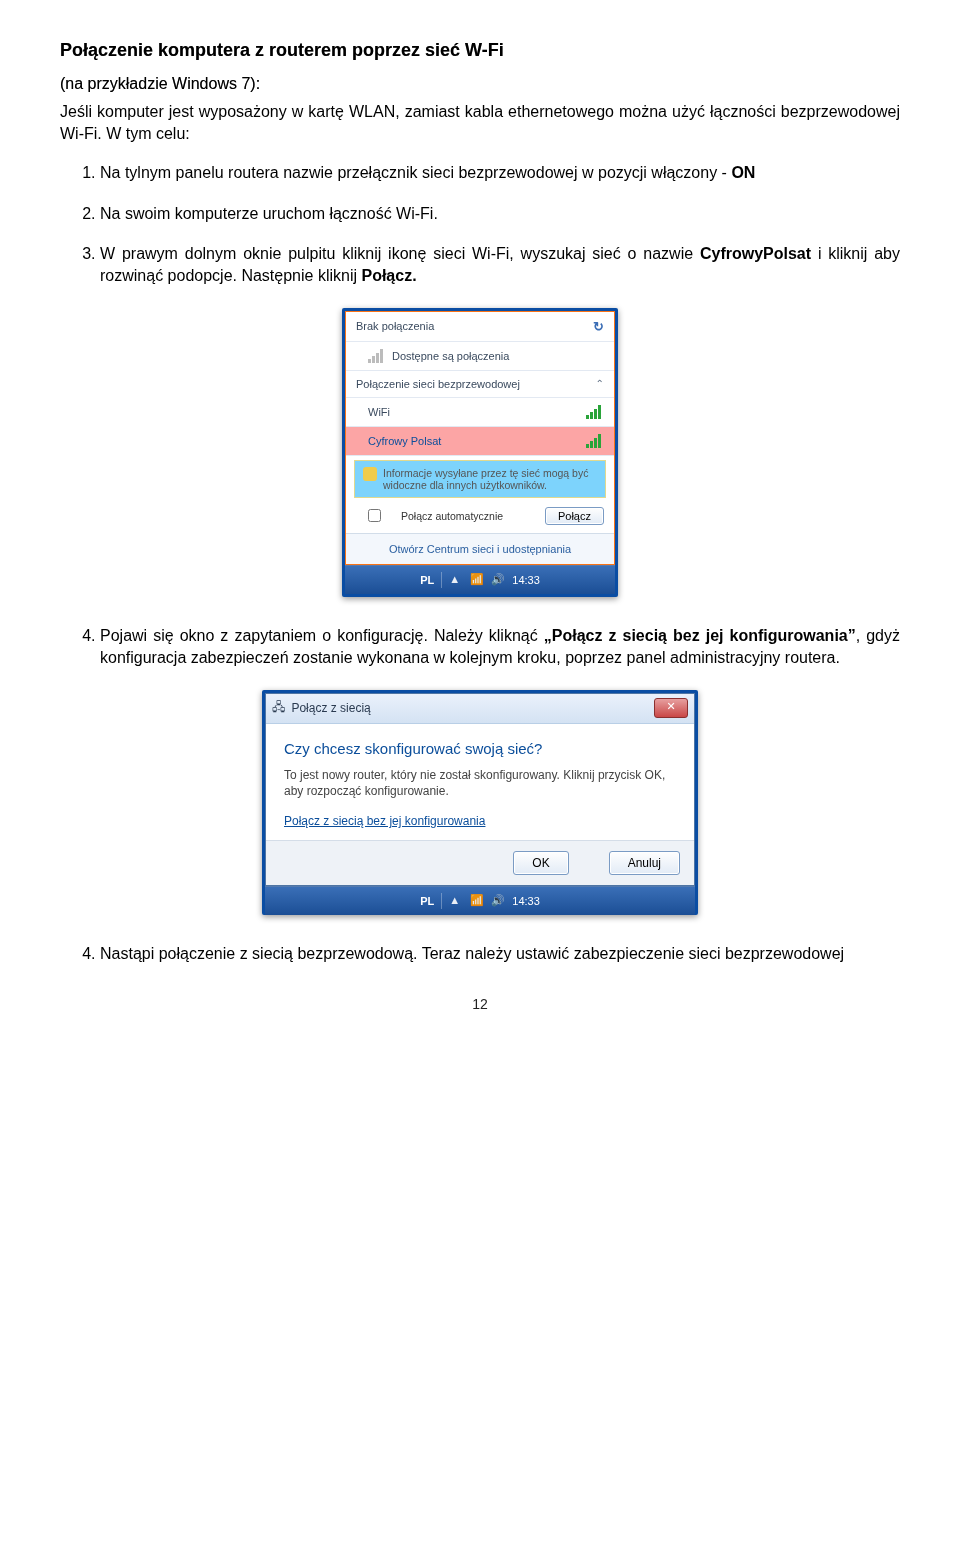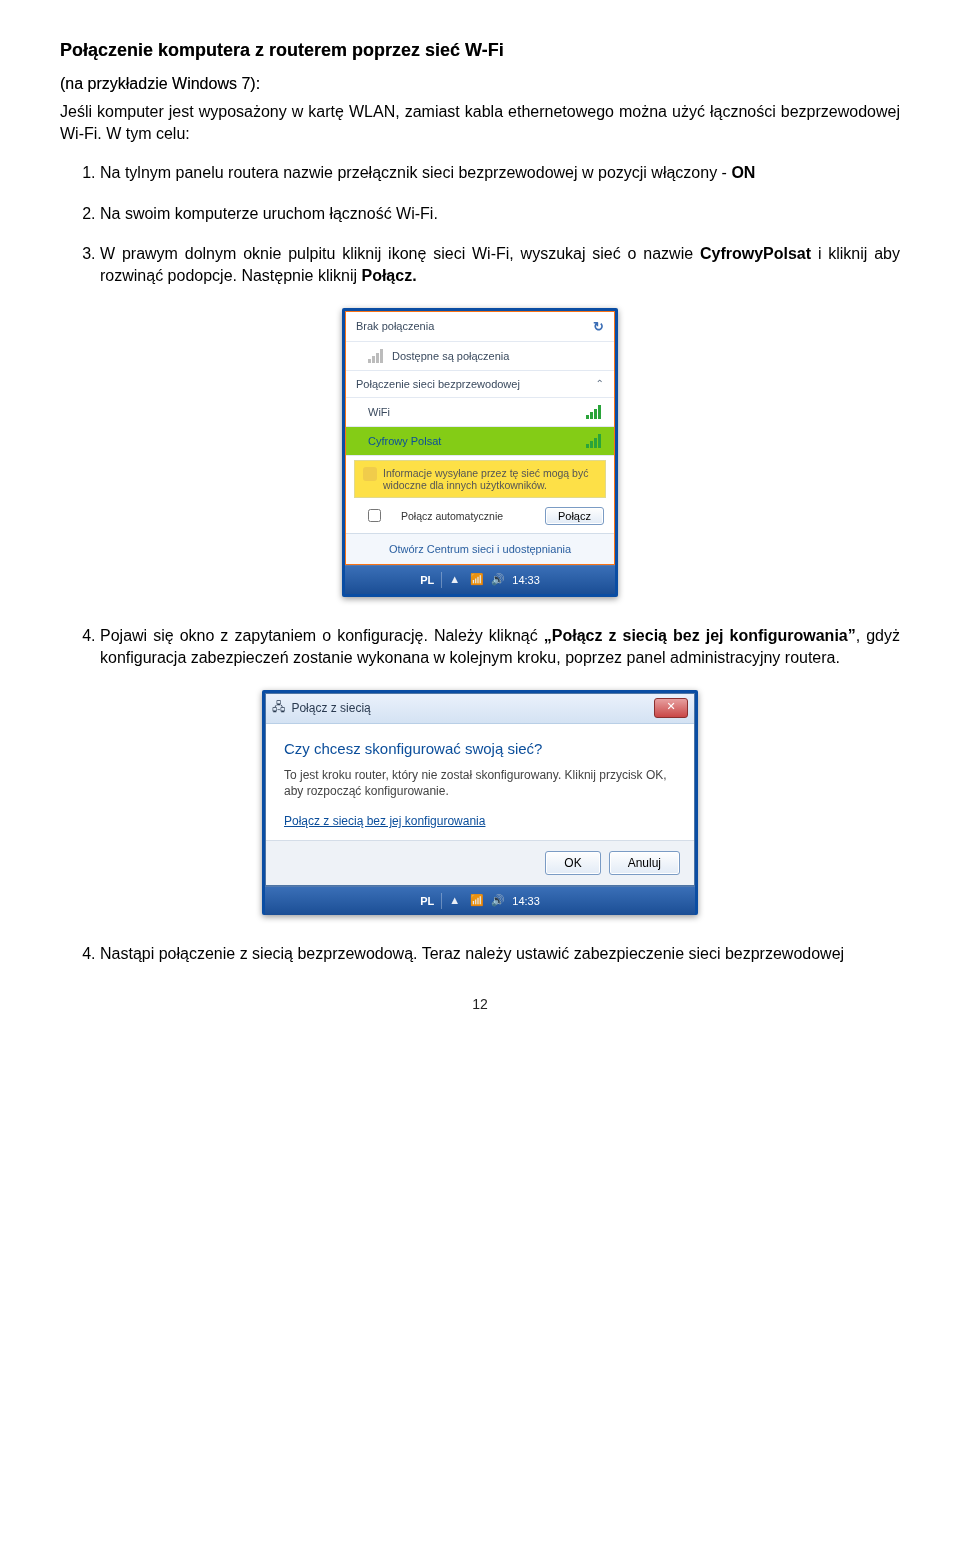--- a/index.html
+++ b/index.html
@@ -62,35 +62,35 @@
   .p1-row {
     display: flex;
     align-items: center;
     gap: 6px;
     padding: 7px 10px;
     border-bottom: 1px solid #e3e9f2;
   }
   .p1-row .lbl { flex: 1; color: #3a4a5e; }
   .p1-row.section { font-weight: normal; color: #3a4a5e; }
   .p1-row.sub { padding-left: 22px; }
-  .p1-row.selected { background: #84cc16; gap: 29px; }
+  .p1-row.selected { background: #fca5a5; gap: 29px; }
   .signal {
     width: 18px; height: 14px;
     display: inline-flex; align-items: flex-end; gap: 1px;
   }
   .signal span { width: 3px; background: #2aa43a; }
   .signal.gray span { background: #bcbcbc; }
   .signal span:nth-child(1){height:4px}
   .signal span:nth-child(2){height:7px}
   .signal span:nth-child(3){height:10px}
   .signal span:nth-child(4){height:14px}
   .refresh { color:#3a6db5; font-weight:bold; font-size:13px; margin-left:auto;}
   .chev { color:#5a6b80; font-size:10px; margin-left:auto;}
   .info-box {
-    background:#fde047; border:1px solid #e1d98e; padding:6px 8px;
+    background:#7dd3fc; border:1px solid #e1d98e; padding:6px 8px;
     margin:4px 8px; font-size:10.5px; color:#555; display:flex; gap:6px;
     align-items:flex-start;
   }
   .shield-ico { width:14px;height:14px; background:#f0cc4b; border-radius:3px; flex-shrink:0; position:relative;}
   .connect-row {
     display:flex; align-items:center; gap:20px; padding:5px 10px 8px 22px;
     font-size:10.5px;
   }
   .connect-row input[type=checkbox]{margin:0;}
   .btn-sm {
@@ -144,20 +144,21 @@
   .dlg-link { color:#0b4e9b; text-decoration:underline; font-size:12px; }
   .dlg-btns {
     background:#eef2f7; padding:10px 14px; display:flex; justify-content:flex-end; gap:8px;
     border-top:1px solid #d4dde8;
   }
   .dlg-btns button {
     border:1px solid #7a9bc4; background:linear-gradient(#fefefe,#e2ebf6);
     padding:4px 18px; font-size:12px; border-radius:3px;
     box-shadow: inset 0 0 0 1px #fff;
     font-family: inherit;
+    margin-left: 32px;
   }
   .page-num { text-align:center; font-size:14px; margin-top:30px; color:#222;}
   .tb-flag { font-weight:bold; font-size:11px; }
 </style>
 </head>
 <body>
 
 <div class="heading">Połączenie komputera z routerem poprzez sieć W-Fi</div>
 <div class="subheading">(na przykładzie Windows 7):</div>
 <div class="intro">Jeśli komputer jest wyposażony w kartę WLAN, zamiast kabla ethernetowego można użyć łączności bezprzewodowej Wi-Fi. W tym celu:</div>
@@ -241,21 +242,21 @@
 <div class="screenshot-wrap">
   <div class="popup2-wrap">
     <div class="dlg">
       <div class="dlg-title">
         <span>🖧</span>
         <span>Połącz z siecią</span>
         <span class="close">✕</span>
       </div>
       <div class="dlg-body">
         <div class="dlg-q">Czy chcesz skonfigurować swoją sieć?</div>
-        <div class="dlg-p">To jest kroku router, który nie został skonfigurowany. Kliknij przycisk OK, aby rozpocząć konfigurowanie.</div>
+        <div class="dlg-p">To jest nowy router, który nie został skonfigurowany. Kliknij przycisk OK, aby rozpocząć konfigurowanie.</div>
         <span class="dlg-link">Połącz z siecią bez jej konfigurowania</span>
       </div>
       <div class="dlg-btns">
         <button>OK</button>
         <button>Anuluj</button>
       </div>
     </div>
     <div class="taskbar">
       <span class="tb-flag">PL</span>
       <span class="tb-sep"></span>

